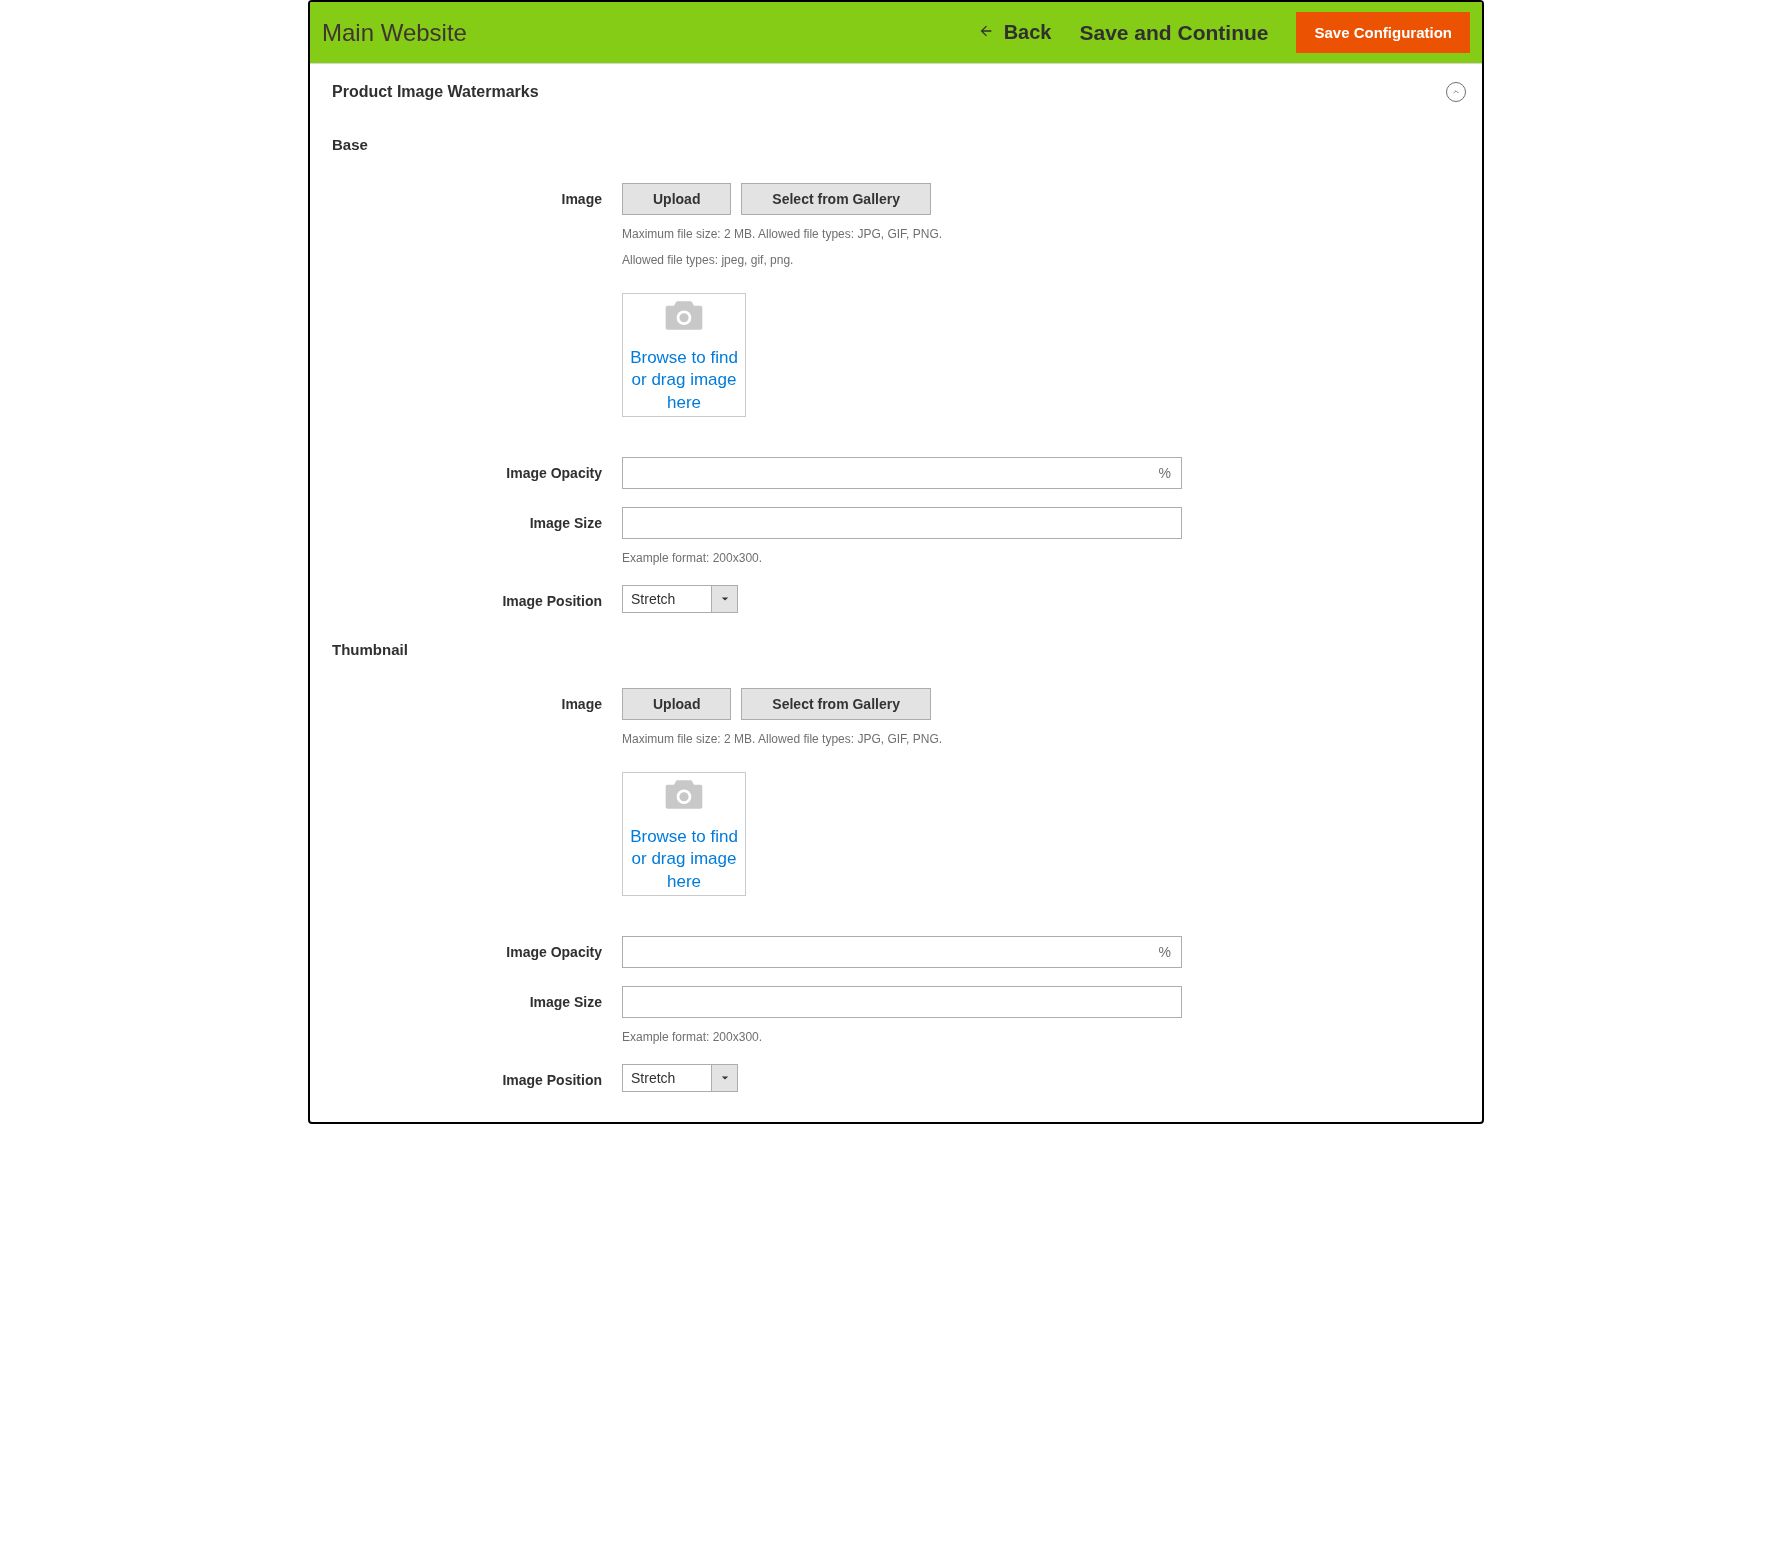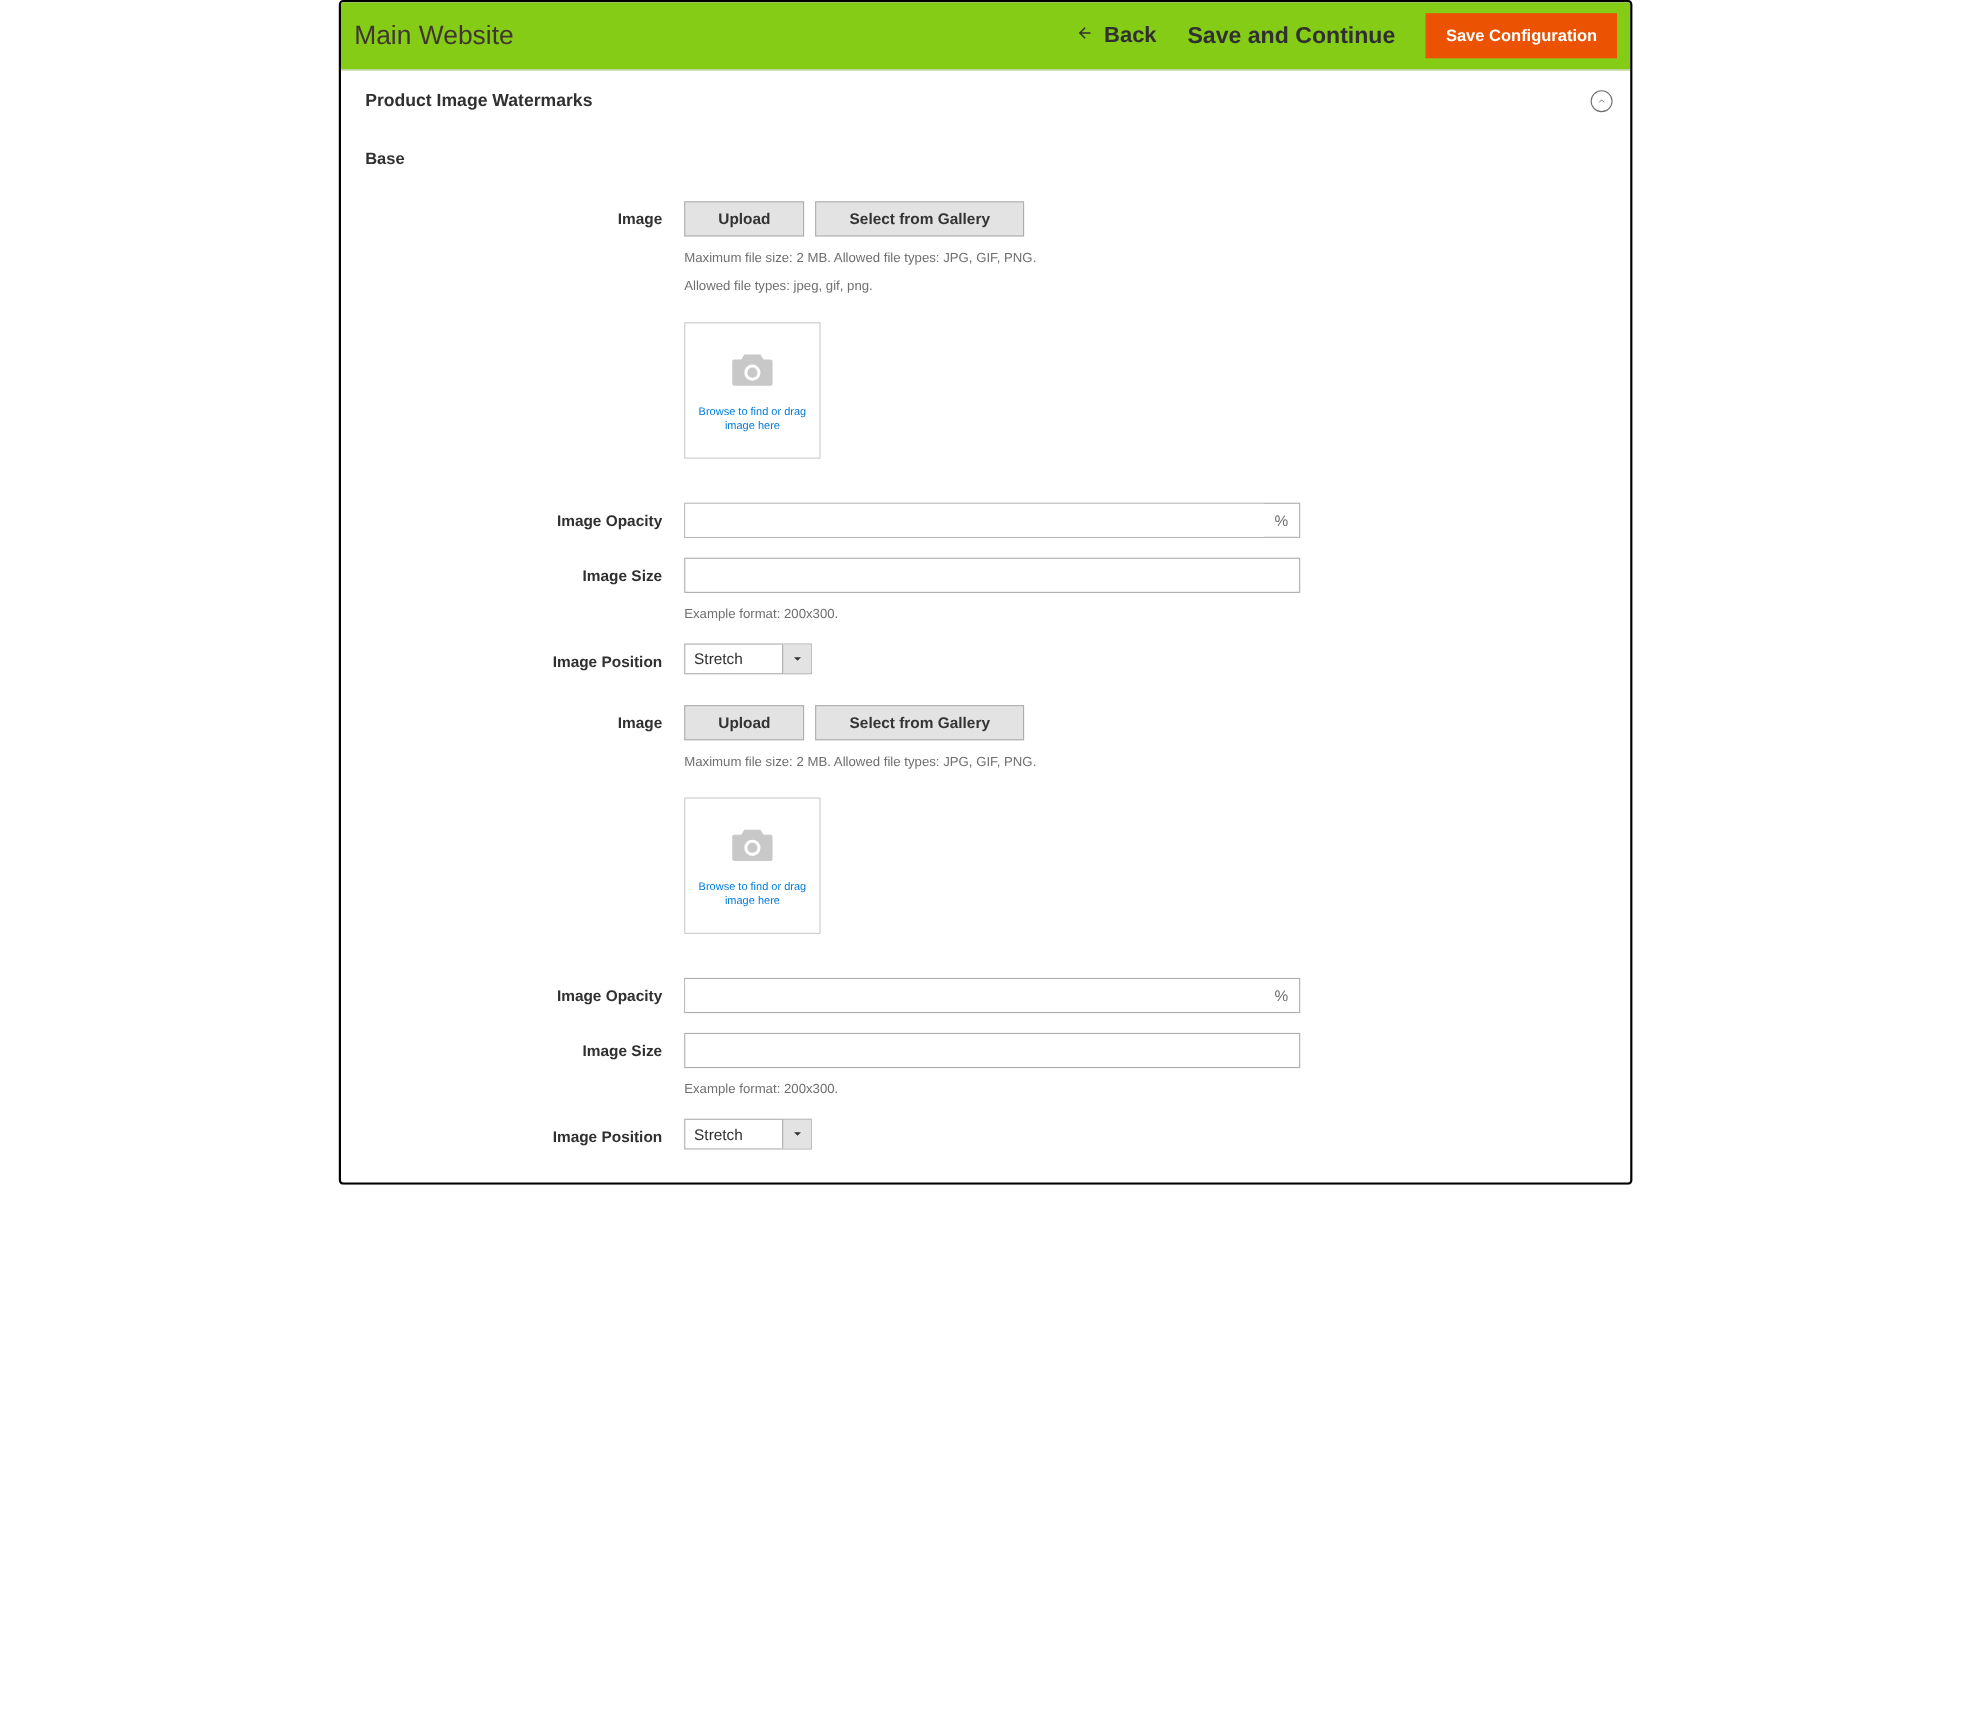--- a/index.html
+++ b/index.html
@@ -98,21 +98,21 @@
     margin-top:24px;
     width:124px; height:124px;
     border:1px solid #cacaca;
     display:flex; flex-direction:column; align-items:center; justify-content:center;
     text-align:center;
     cursor:pointer;
     padding:4px;
   }
   .upload-box svg { width:44px; height:38px; fill:#c8c8c8; }
   .upload-box .browse-text {
-    color:#007bdb; font-size:10px; line-height:1.3; margin-top:10px;
+    color:#007bdb; font-size:17px; line-height:1.3; margin-top:10px;
   }
   .text-input, .select-input {
     width:100%;
     height:32px;
     border:1px solid #adadad;
     padding:4px 8px;
     font-size:14px;
     color:#303030;
     background:#fff;
   }
@@ -224,20 +224,21 @@
           <div class="select-text">Stretch</div>
           <div class="select-arrow">
             <svg viewBox="0 0 10 10">
                 <path d="M1 3l4 4 4-4z"></path>
               </svg>
           </div>
         </div>
       </div>
     </div>
 
+    <div class="group-title">Thumbnail</div>
 
     <div class="form-row spacer-group">
       <div class="label-col">Image</div>
       <div class="field-col">
         <button class="btn">Upload</button>
         <button class="btn">Select from Gallery</button>
         <div class="note">Maximum file size: 2 MB. Allowed file types: JPG, GIF, PNG.</div>
         <div class="upload-box">
           <span>
             <svg viewBox="0 0 48 40">

